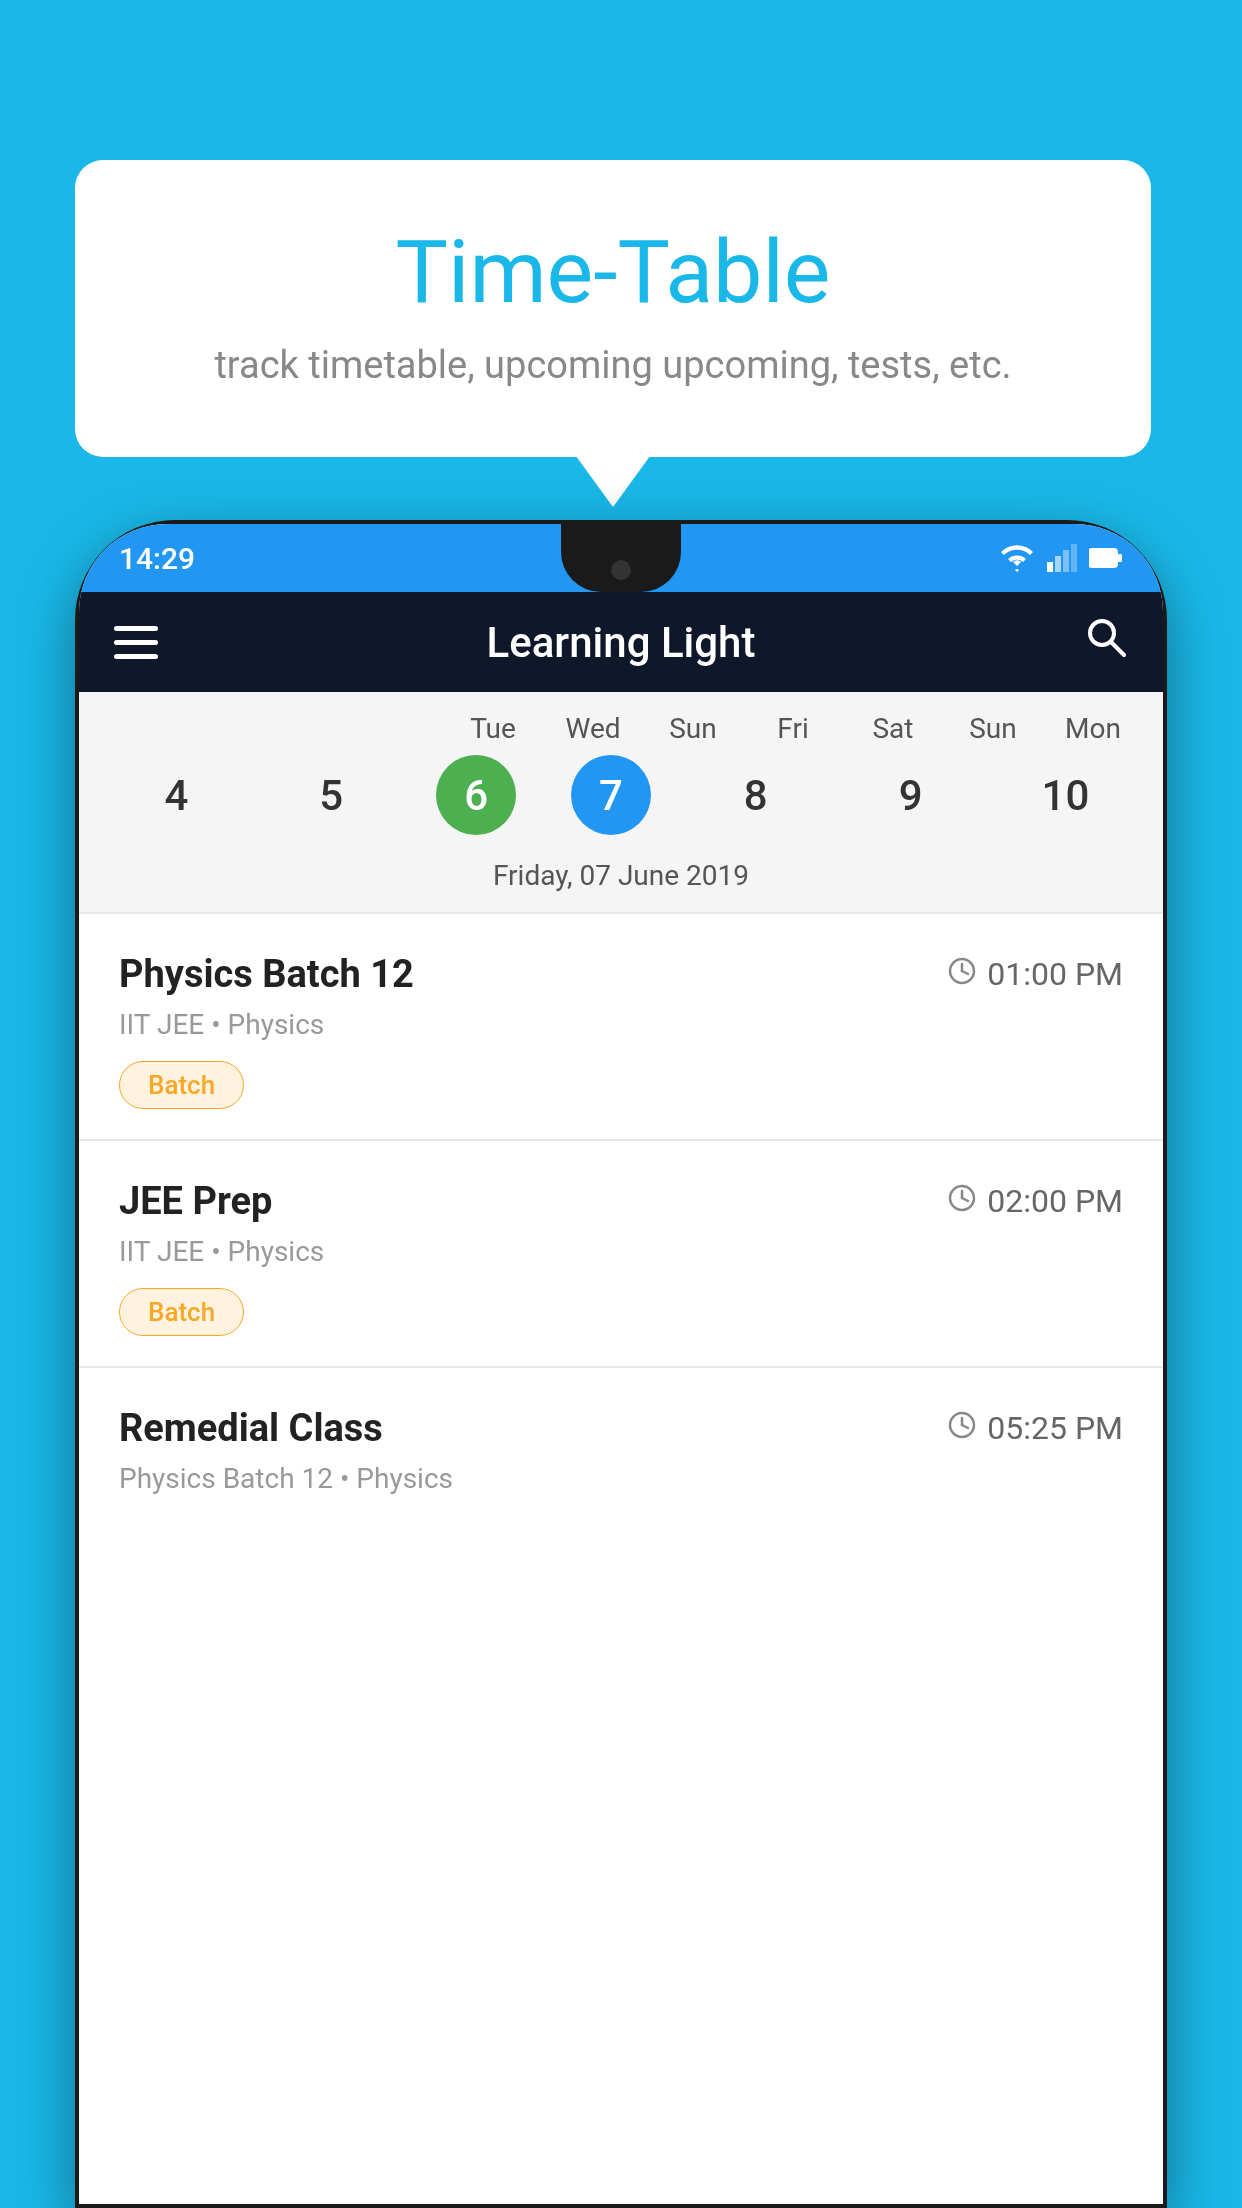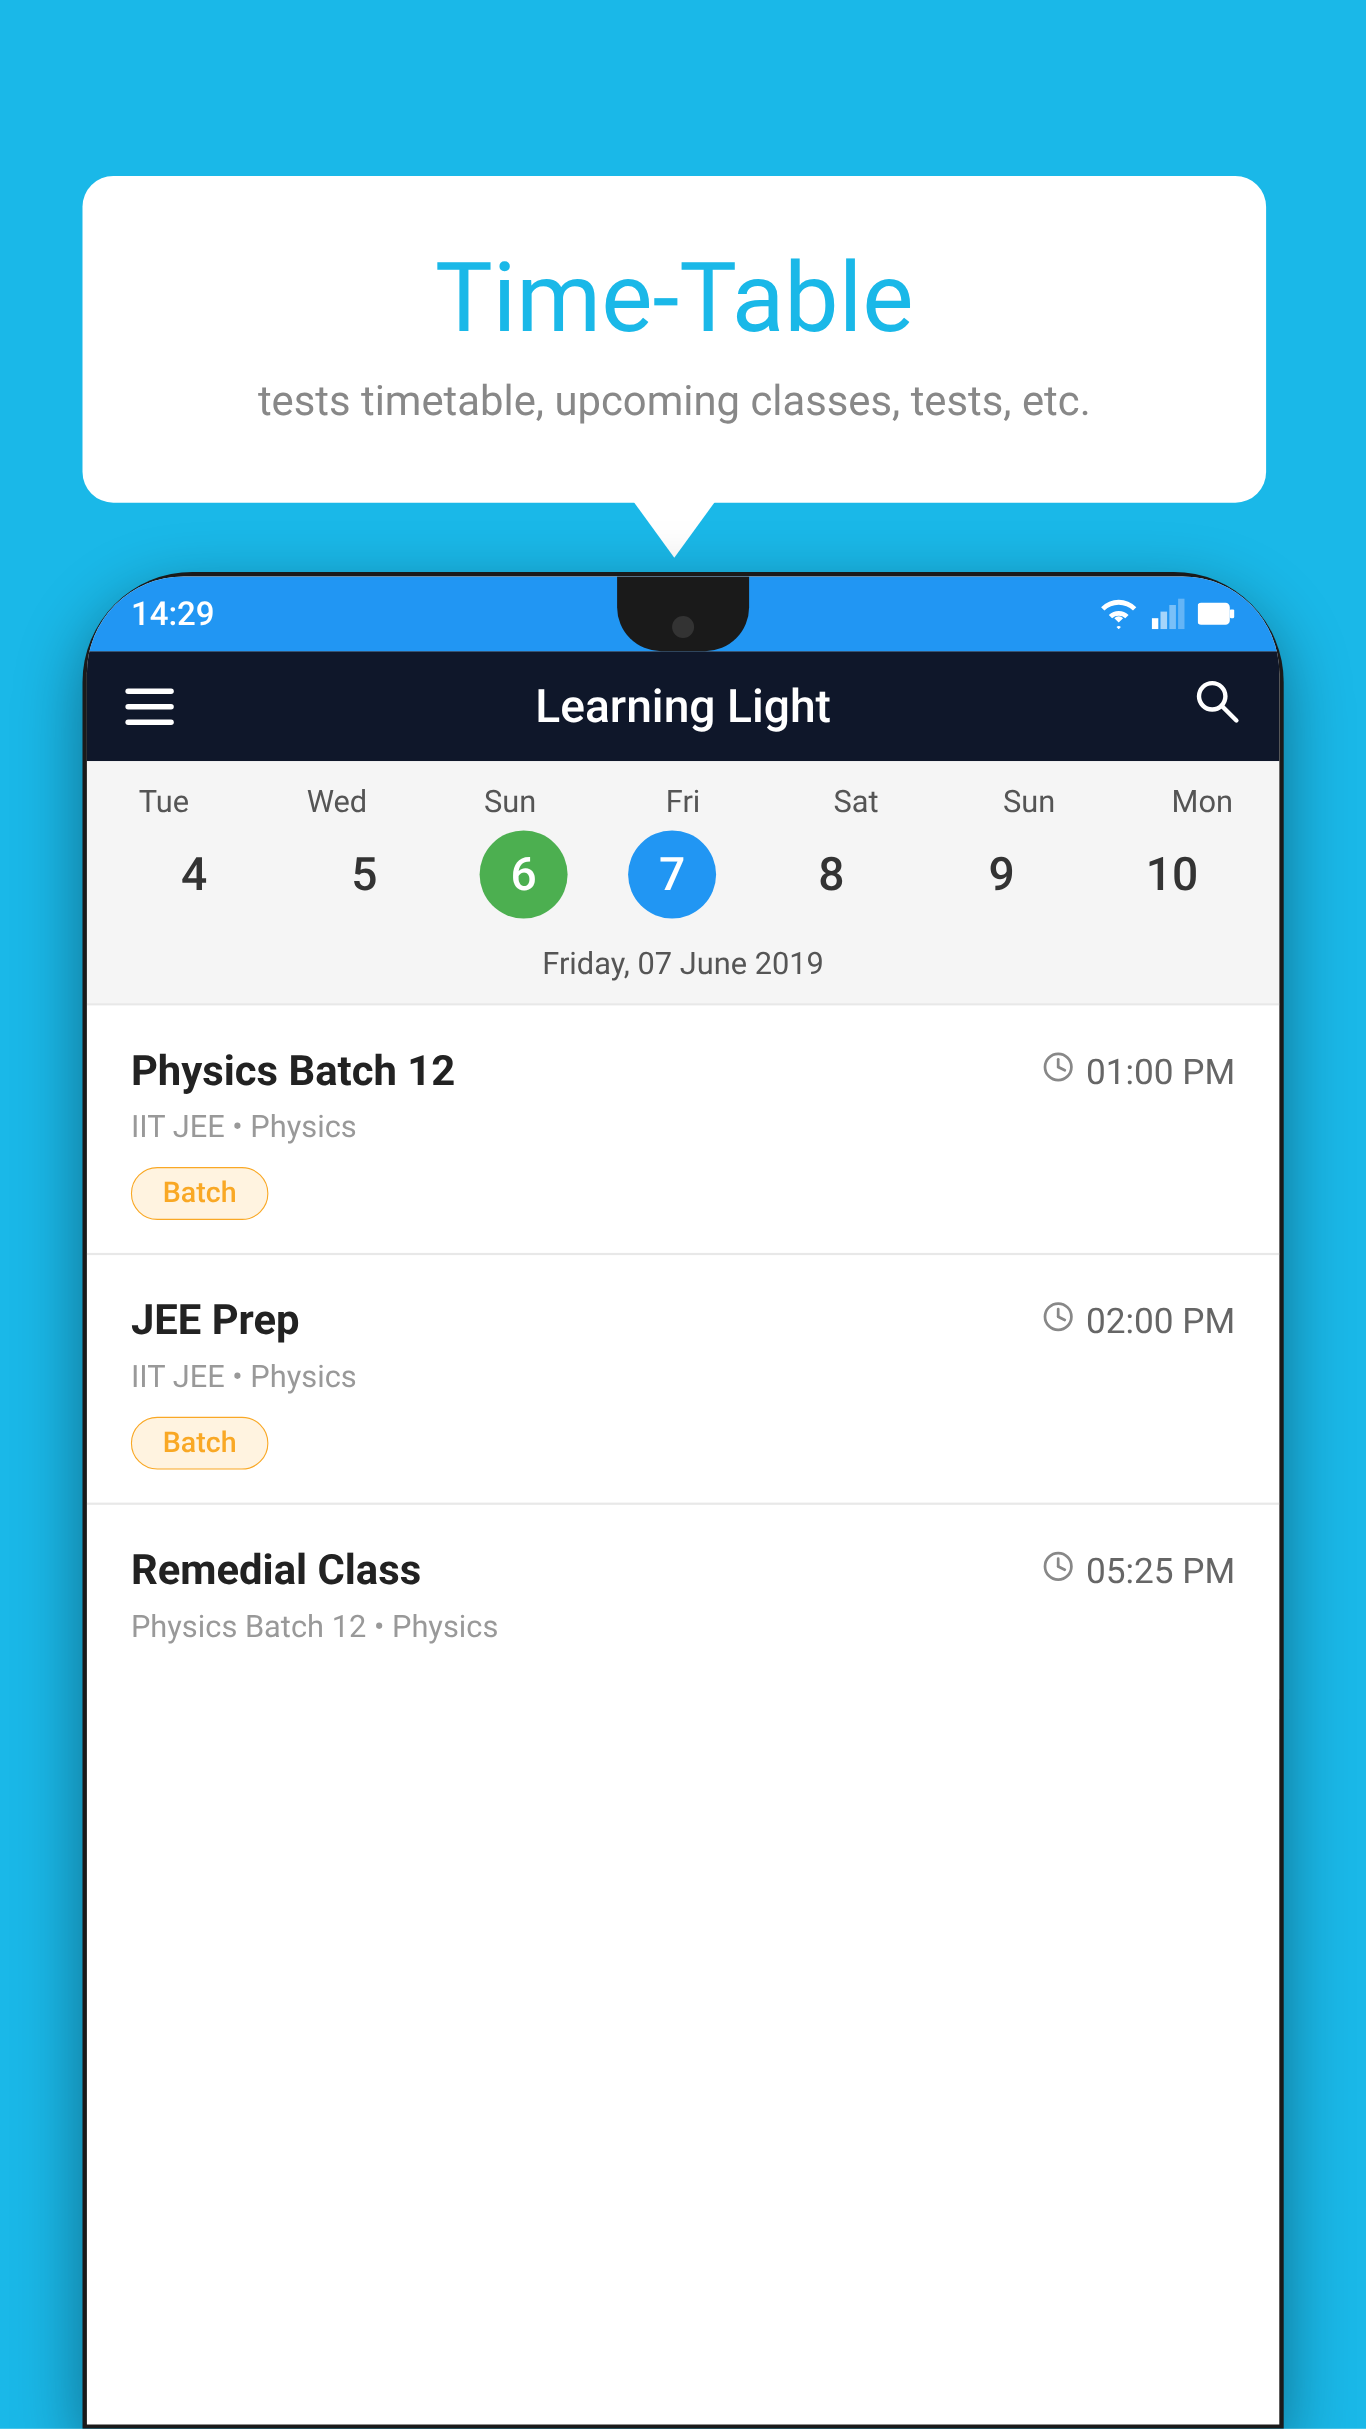--- a/index.html
+++ b/index.html
@@ -156,21 +156,21 @@
     }
 
     
     .calendar-strip {
       background: #f5f5f5;
       padding: 20px 0 0;
     }
 
     .day-headers {
       display: flex;
-      justify-content: space-between;
+      justify-content: flex-end;
       padding: 0 20px;
       margin-bottom: 10px;
     }
 
     .day-header {
       font-size: 28px;
       color: #555;
       text-align: center;
       width: 100px;
     }
@@ -266,21 +266,21 @@
       padding: 8px 28px;
       font-size: 26px;
       font-weight: 500;
     }
   </style>
 </head>
 <body>
 
 <div class="tooltip-container">
   <div class="tooltip-title">Time-Table</div>
-  <div class="tooltip-subtitle">tests timetable, upcoming classes, tests, etc.</div>
+  <div class="tooltip-subtitle">track timetable, upcoming upcoming, tests, etc.</div>
 </div>
 
 <div class="phone-frame">
   <div class="phone-inner">
 
     <div class="status-bar">
       <div class="notch">
         <div class="notch-camera"></div>
       </div>
       <span class="status-time">14:29</span>

